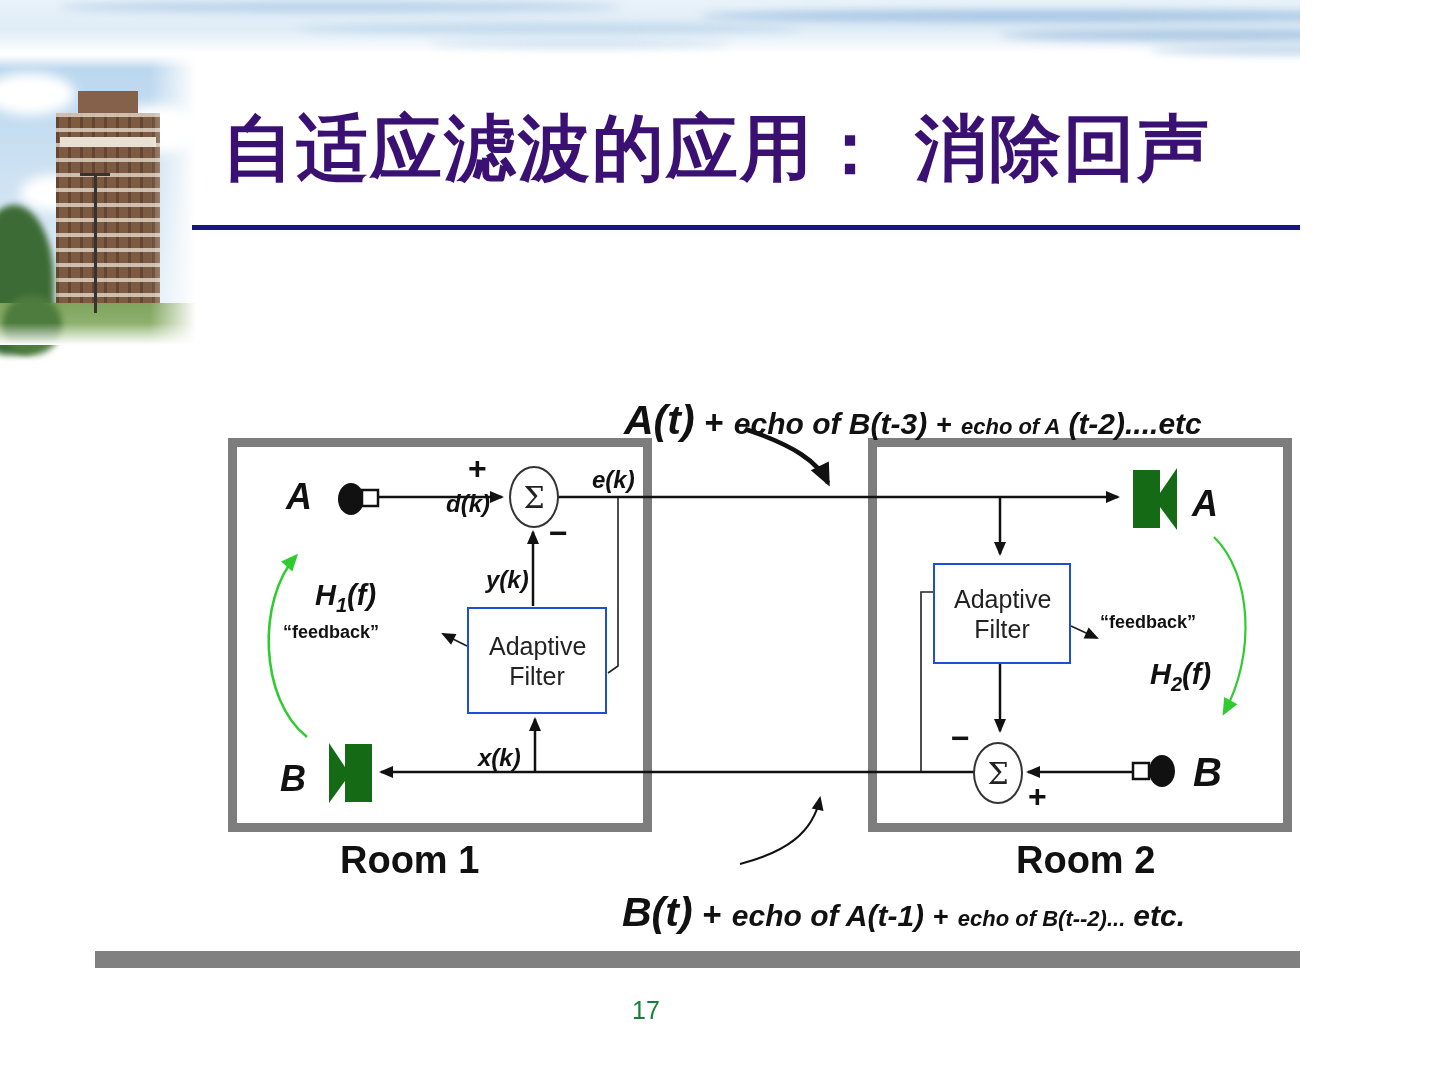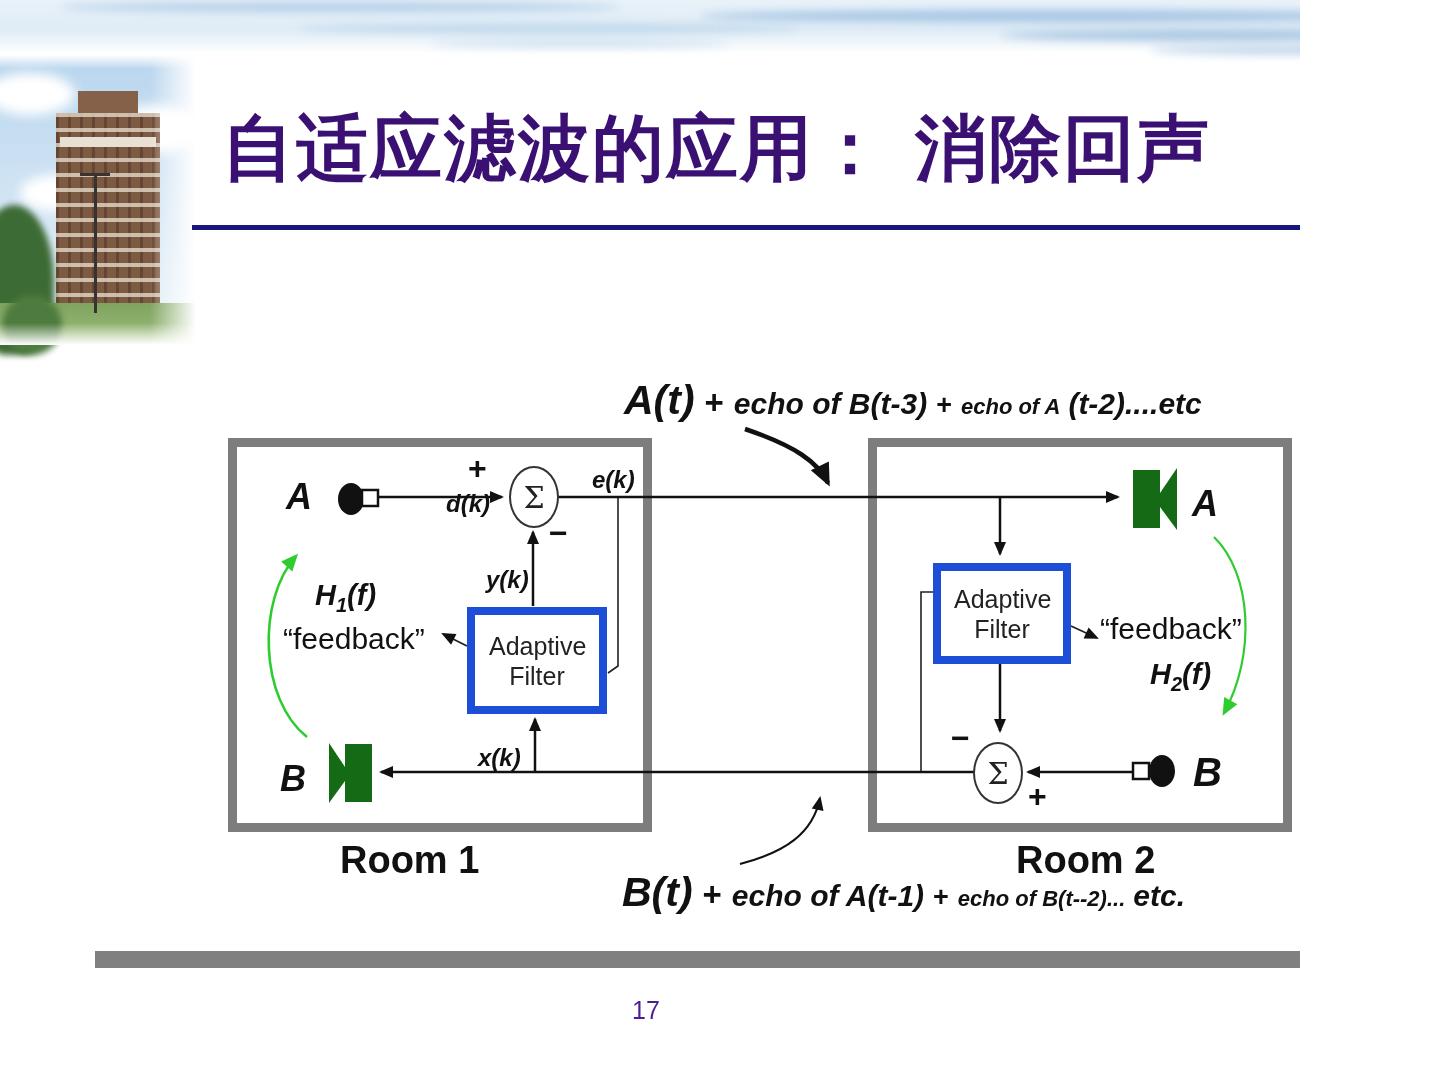--- a/index.html
+++ b/index.html
@@ -50,54 +50,54 @@
     font-size:72px;font-weight:600;letter-spacing:2px;color:#3a1173;white-space:nowrap;line-height:1.1;}
   .title-underline{position:absolute;left:192px;top:225px;width:1186px;height:5px;background:#17177f;}
 
   
   .room-box{position:absolute;background:#ffffff;border:9px solid #7d7d7d;box-sizing:border-box;}
   #room1-box{left:228px;top:438px;width:424px;height:394px;}
   #room2-box{left:868px;top:438px;width:424px;height:394px;}
   .purple{position:absolute;background:#a9a9e2;}
   #purple1{left:436px;top:460px;width:194px;height:342px;}
   #purple2{left:905px;top:467px;width:192px;height:345px;}
-  .filter-box{position:absolute;background:#ffffff;border:8px solid #1d4ed8;box-sizing:border-box;
+  .filter-box{position:absolute;background:#ffffff;border:2px solid #1d4ed8;box-sizing:border-box;
     display:flex;align-items:center;justify-content:center;text-align:center;
     font-size:25px;color:#222;line-height:1.2;}
   #filter1{left:467px;top:607px;width:140px;height:107px;}
   #filter2{left:933px;top:563px;width:138px;height:101px;}
   .sigma{position:absolute;width:46px;height:58px;background:#ffffff;border:2px solid #333;
     border-radius:50%;display:flex;align-items:center;justify-content:center;
     font-size:30px;color:#222;font-family:"DejaVu Serif","Liberation Serif",serif;}
   #sigma1{left:509px;top:466px;}
   #sigma2{left:973px;top:742px;}
 
   
   .lbl{position:absolute;color:#111;white-space:nowrap;}
   .sig-lbl{font-size:24px;font-style:italic;font-weight:600;}
   .sign{font-size:32px;font-weight:bold;}
   .io-lbl{font-size:36px;font-weight:bold;font-style:italic;}
-  .fb-lbl{font-size:30px;font-weight:400;}
+  .fb-lbl{font-size:18px;font-weight:700;}
   .tf-lbl{font-size:29px;font-style:italic;font-weight:600;}
   .tf-lbl sub{font-size:20px;}
   .room-lbl{font-size:38px;font-weight:bold;}
-  .annot{position:absolute;display:flex;align-items:baseline;white-space:nowrap;color:#111;}
+  .annot{position:absolute;display:flex;align-items:baseline;white-space:nowrap;color:#111;margin-top:20px;}
   .annot .big{font-size:41px;font-weight:bold;font-style:italic;}
   .annot .plus{font-size:33px;font-weight:bold;margin:0 10px;}
   .annot .plus2{font-size:27px;font-weight:bold;margin:0 9px;}
   .annot .mid{font-size:30px;font-weight:bold;font-style:italic;}
   .annot .small{font-size:22px;font-weight:bold;font-style:italic;}
   .annot .gapR{margin-right:8px;}
 
   
   .frame-bottom{position:absolute;left:95px;top:951px;width:1283px;height:17px;background:#808080;}
   .frame-right{position:absolute;left:1358px;top:378px;width:20px;height:590px;background:#808080;}
 
   .page-num{position:absolute;left:616px;top:996px;width:60px;text-align:center;
-    font-size:25px;color:#4c1d95;}
+    font-size:25px;color:#15803d;}
 
   svg.wires{position:absolute;left:0;top:0;width:1440px;height:1080px;pointer-events:none;}
 </style>
 </head>
 <body>
 
 <div id="slide">
 
   <div class="sky-banner">
     <div class="streak s1"></div>

